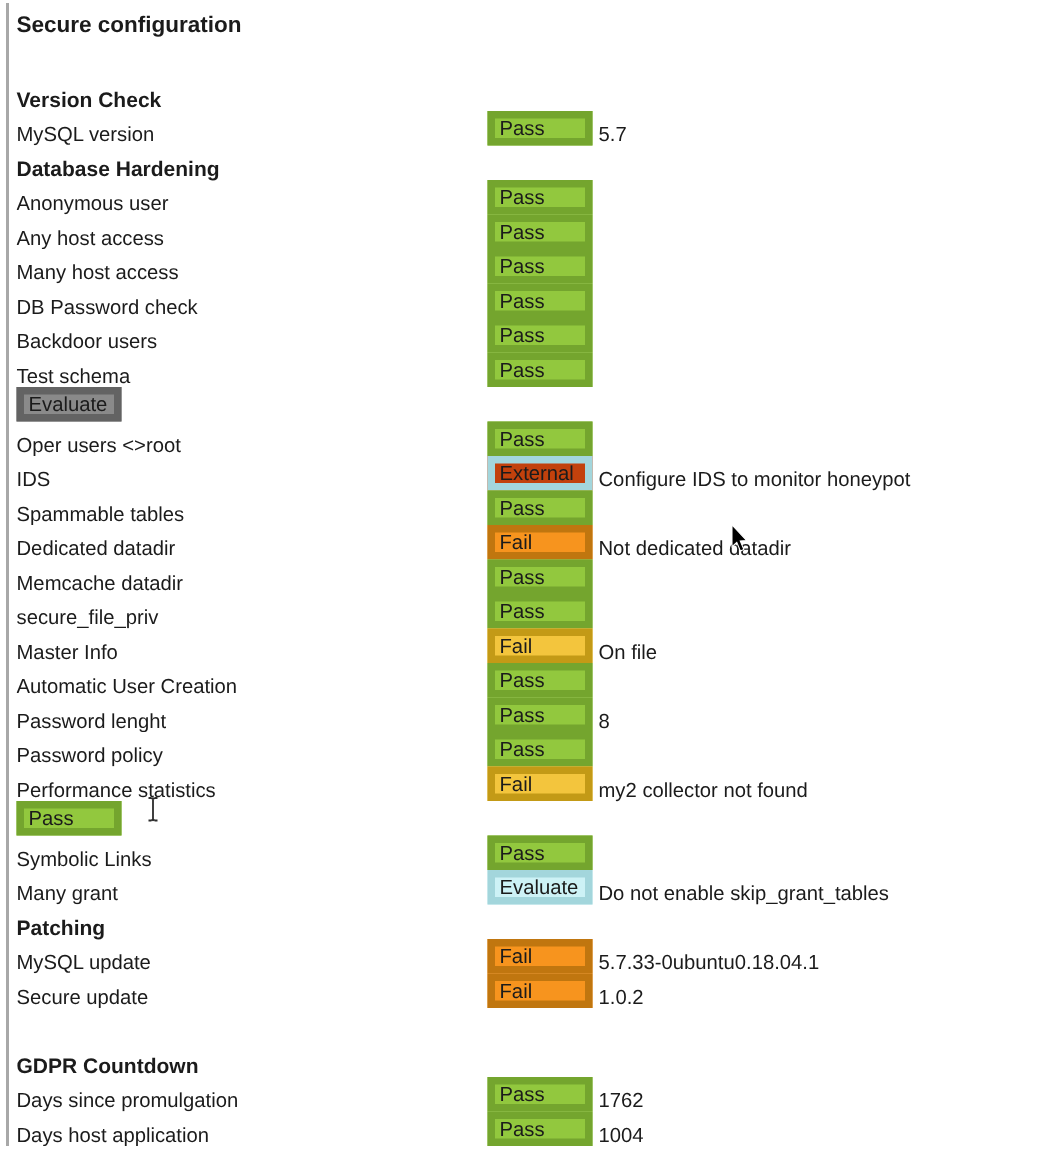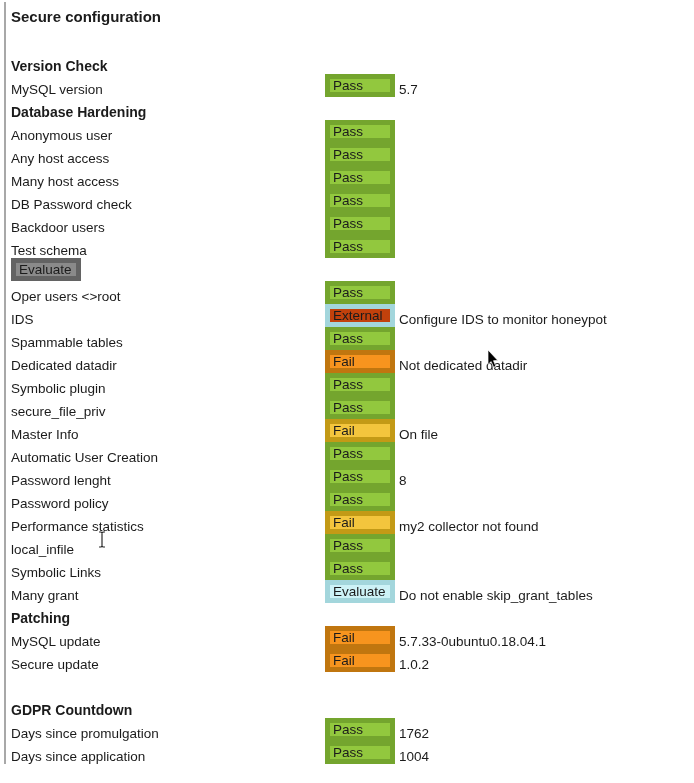--- a/index.html
+++ b/index.html
@@ -125,21 +125,21 @@
       <div class="row">
         <span class="label">Spammable tables</span>
         <span class="badge" style="background: rgb(146, 200, 62); border-color: rgb(116, 165, 46);">Pass</span>
       </div>
       <div class="row">
         <span class="label">Dedicated datadir</span>
         <span class="badge" style="background: rgb(247, 148, 30); border-color: rgb(192, 118, 15);">Fail</span>
         <span class="note">Not dedicated datadir</span>
       </div>
       <div class="row">
-        <span class="label">Symbolic plugin</span>
+        <span class="label">Memcache datadir</span>
         <span class="badge" style="background: rgb(146, 200, 62); border-color: rgb(116, 165, 46);">Pass</span>
       </div>
       <div class="row">
         <span class="label">secure_file_priv</span>
         <span class="badge" style="background: rgb(146, 200, 62); border-color: rgb(116, 165, 46);">Pass</span>
       </div>
       <div class="row">
         <span class="label">Master Info</span>
         <span class="badge" style="background: rgb(243, 197, 61); border-color: rgb(195, 154, 22);">Fail</span>
         <span class="note">On file</span>
@@ -156,21 +156,20 @@
       <div class="row">
         <span class="label">Password policy</span>
         <span class="badge" style="background: rgb(146, 200, 62); border-color: rgb(116, 165, 46);">Pass</span>
       </div>
       <div class="row">
         <span class="label">Performance statistics</span>
         <span class="badge" style="background: rgb(243, 197, 61); border-color: rgb(195, 154, 22);">Fail</span>
         <span class="note">my2 collector not found</span>
       </div>
       <div class="row">
-        <span class="label">local_infile</span>
         <span class="badge" style="background: rgb(146, 200, 62); border-color: rgb(116, 165, 46);">Pass</span>
       </div>
       <div class="row">
         <span class="label">Symbolic Links</span>
         <span class="badge" style="background: rgb(146, 200, 62); border-color: rgb(116, 165, 46);">Pass</span>
       </div>
       <div class="row">
         <span class="label">Many grant</span>
         <span class="badge" style="background: rgb(205, 242, 246); border-color: rgb(163, 214, 220);">Evaluate</span>
         <span class="note">Do not enable skip_grant_tables</span>
@@ -191,21 +190,21 @@
       <div class="gap"></div>
       <div class="row">
         <span class="heading">GDPR Countdown</span>
       </div>
       <div class="row">
         <span class="label">Days since promulgation</span>
         <span class="badge" style="background: rgb(146, 200, 62); border-color: rgb(116, 165, 46);">Pass</span>
         <span class="note">1762</span>
       </div>
       <div class="row">
-        <span class="label">Days since application</span>
+        <span class="label">Days host application</span>
         <span class="badge" style="background: rgb(146, 200, 62); border-color: rgb(116, 165, 46);">Pass</span>
         <span class="note">1004</span>
       </div>
     </div>
 </div>
 
 <svg class="cursor" id="pointer-cursor" width="14" height="20" viewBox="0 0 14 20" style="left: 487px; top: 350px;">
   <polygon points="1,0 1,14.5 4.2,11.6 6.6,17.3 8.9,16.3 6.5,10.7 10.8,10.4" fill="#000000" stroke="#ffffff" stroke-width="0.7"></polygon>
 </svg>
 

